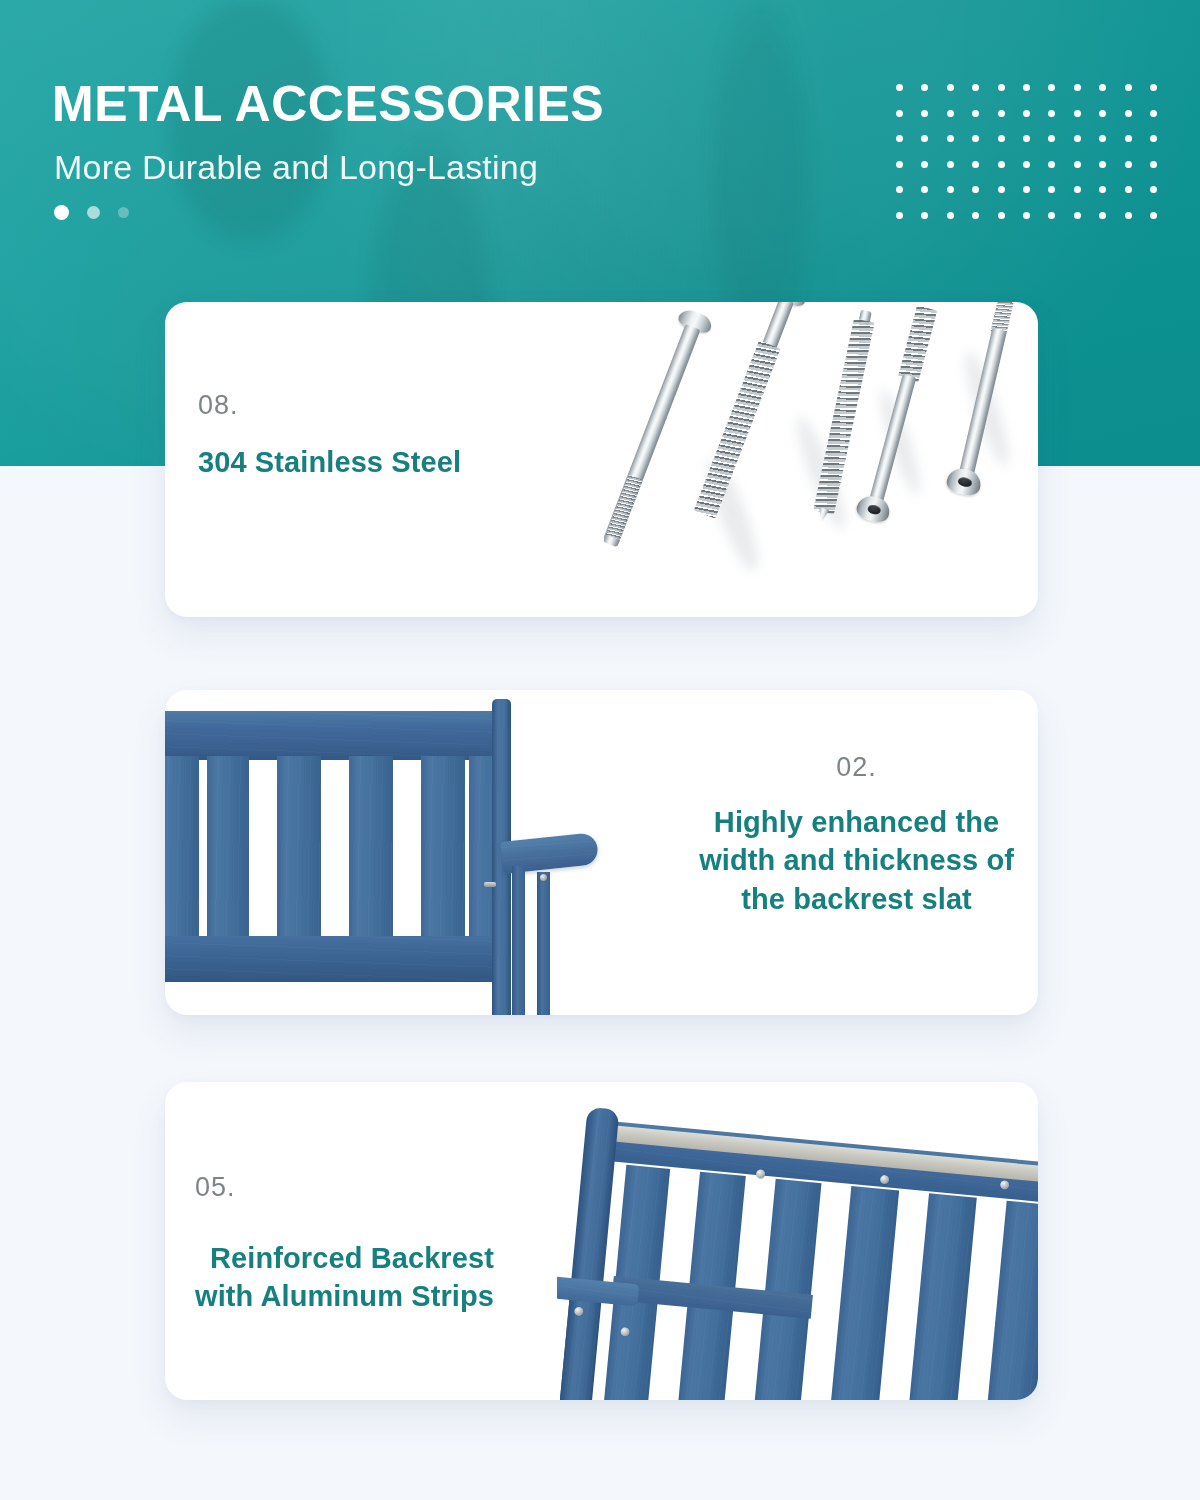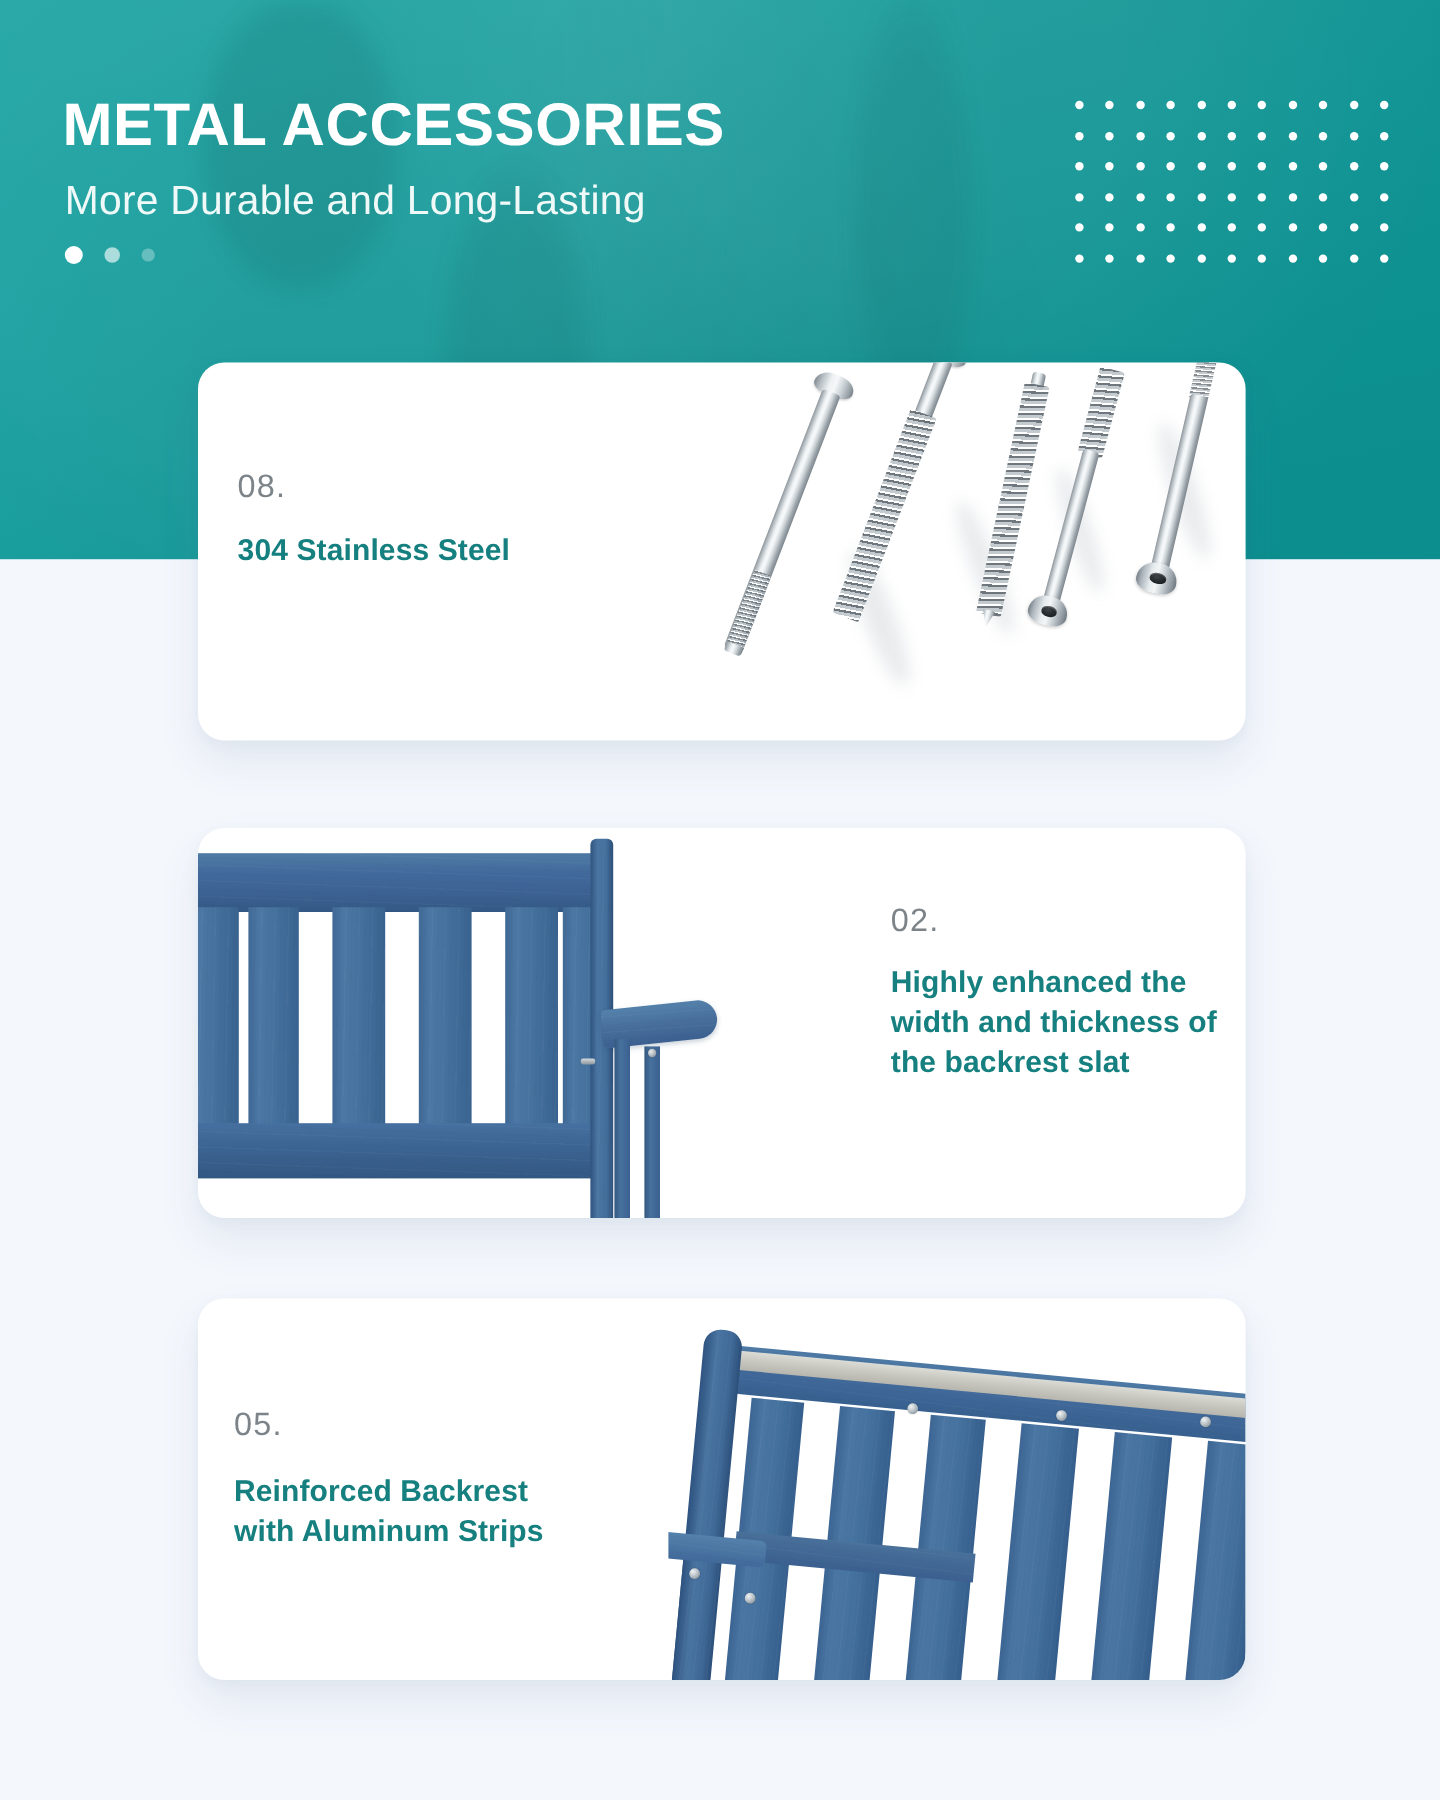--- a/index.html
+++ b/index.html
@@ -57,30 +57,30 @@
   .card{
     position:absolute; background:#ffffff; border-radius:22px;
     box-shadow:0 18px 34px rgba(79,110,150,0.10), 0 3px 10px rgba(79,110,150,0.05);
     overflow:hidden;
   }
   .card1{ left:165px; top:302px; width:873px; height:315px; }
   .card2{ left:165px; top:690px; width:873px; height:325px; }
   .card3{ left:165px; top:1082px; width:873px; height:318px; }
 
   .num{ color:#7c8489; font-size:27px; font-weight:400; letter-spacing:1px; }
-  .head{ color:#15807f; font-size:25px; font-weight:bold; line-height:1.32; letter-spacing:0.1px; }
+  .head{ color:#15807f; font-size:29px; font-weight:bold; line-height:1.32; letter-spacing:0.1px; }
 
   .c1-text{ position:absolute; left:33px; top:88px; }
   .c1-text .head{ margin-top:22px; }
 
-  .c2-text{ position:absolute; right:24px; top:62px; text-align:left; }
+  .c2-text{ position:absolute; right:24px; top:62px; text-align:center; }
   .c2-text .head{ margin-top:20px; }
 
   .c3-text{ position:absolute; left:30px; top:90px; }
-  .c3-text .head{ margin-top:24px; }
+  .c3-text .head{ margin-top:36px;text-align:right; }
 
   
   .screws{ position:absolute; left:470px; top:0; width:403px; height:315px; }
   .screw{ position:absolute; transform-origin:50% 0%; }
   .sh{ position:absolute; left:0; top:0; border-radius:3px;
        background:linear-gradient(90deg,#8e969c 0%,#b9c1c6 14%,#eef2f4 33%,#f7f9fa 46%,#cdd4d8 66%,#99a2a8 85%,#7d868c 100%); }
   .head-round{ position:absolute; border-radius:40% 40% 34% 34%/60% 60% 40% 40%;
        background:linear-gradient(90deg,#808a90 0%,#b6bec3 16%,#edf1f3 38%,#f6f8f9 52%,#c8d0d4 72%,#929ba1 92%,#78828a 100%);
        box-shadow:0 1px 2px rgba(0,0,0,0.18); }
   .head-flange{ position:absolute; border-radius:46% 46% 40% 40%/62% 62% 42% 42%;

